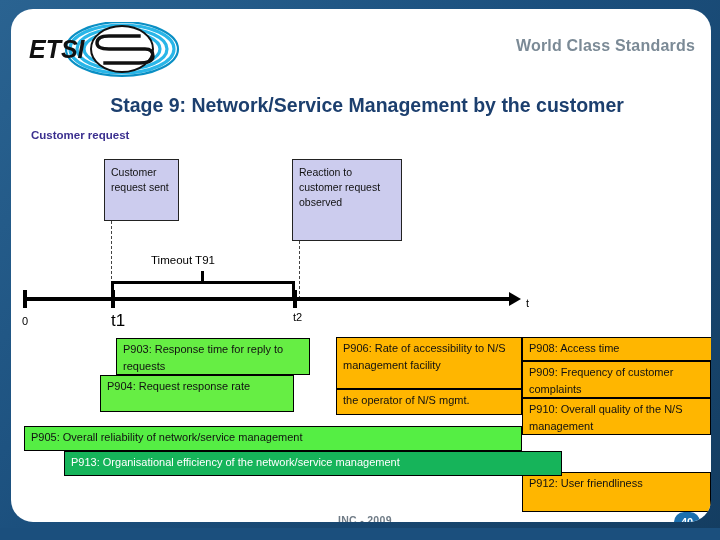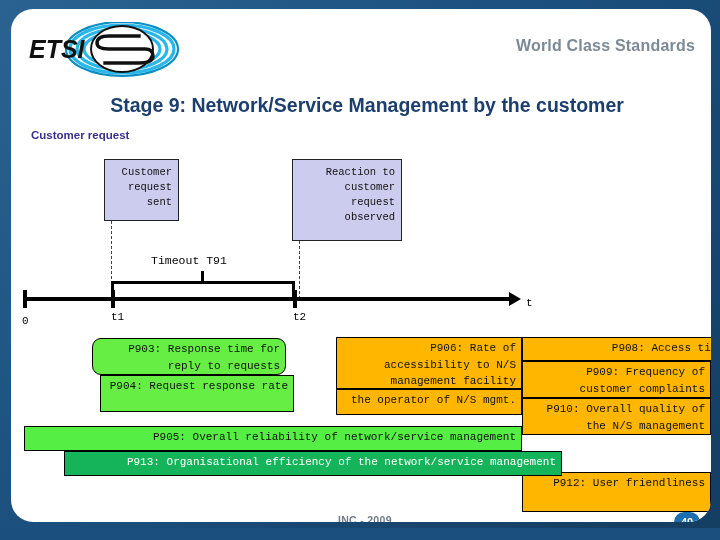--- a/index.html
+++ b/index.html
@@ -80,22 +80,21 @@
     position: absolute;
     left: 20px;
     top: 120px;
     font-size: 11.5px;
     font-weight: bold;
     color: #3b2f8f;
   }
 
   
   .serif {
-    font-family: Liberation Mono, monospace;
-    text-align: right;
+    font-family: Liberation Sans, sans-serif;
   }
 
   .evbox {
     position: absolute;
     background: #ccccee;
     border: 1px solid #222222;
     box-sizing: border-box;
     font-size: 10.5px;
     line-height: 15px;
     color: #111111;
@@ -147,21 +146,21 @@
   #tick-t2 { left: 282px; top: 281px; height: 18px; }
 
   #lbl-0 {
     position: absolute;
     left: 11px; top: 306px;
     font-size: 11px; color: #000000;
   }
   #lbl-t1 {
     position: absolute;
     left: 100px; top: 302px;
-    font-size: 11px; color: #000000;
+    font-size: 17px; color: #000000;
   }
   #lbl-t2 {
     position: absolute;
     left: 282px; top: 302px;
     font-size: 11px; color: #000000;
   }
 
   
   #bracket {
     position: absolute;
@@ -200,21 +199,21 @@
     line-height: 16.5px;
     color: #111111;
     padding: 2px 5px 0 6px;
     overflow: hidden;
   }
   .green  { background: #66ee44; }
   .orange { background: #ffb600; }
   .lgreen { background: #55ee44; }
   .dgreen { background: #16b45a; color: #ffffff; }
 
-  #mb-p903 { left: 81px;  top: 329px; width: 194px; height: 37px; border-radius: 9px; }
+  #mb-p903 { left: 105px;  top: 329px; width: 194px; height: 37px; }
   #mb-p904 { left: 89px;  top: 366px; width: 194px; height: 37px; }
 
   #mb-p906 { left: 325px; top: 328px; width: 186px; height: 52px; }
   #mb-p907 { left: 325px; top: 380px; width: 186px; height: 26px; }
 
   #mb-p908 { left: 511px; top: 328px; width: 208px; height: 24px; }
   #mb-p909 { left: 511px; top: 352px; width: 189px; height: 37px; }
   #mb-p910 { left: 511px; top: 389px; width: 189px; height: 37px; }
   #mb-p911 { left: 511px; top: 426px; width: 189px; height: 37px; }
   #mb-p912 { left: 511px; top: 463px; width: 189px; height: 40px; }

